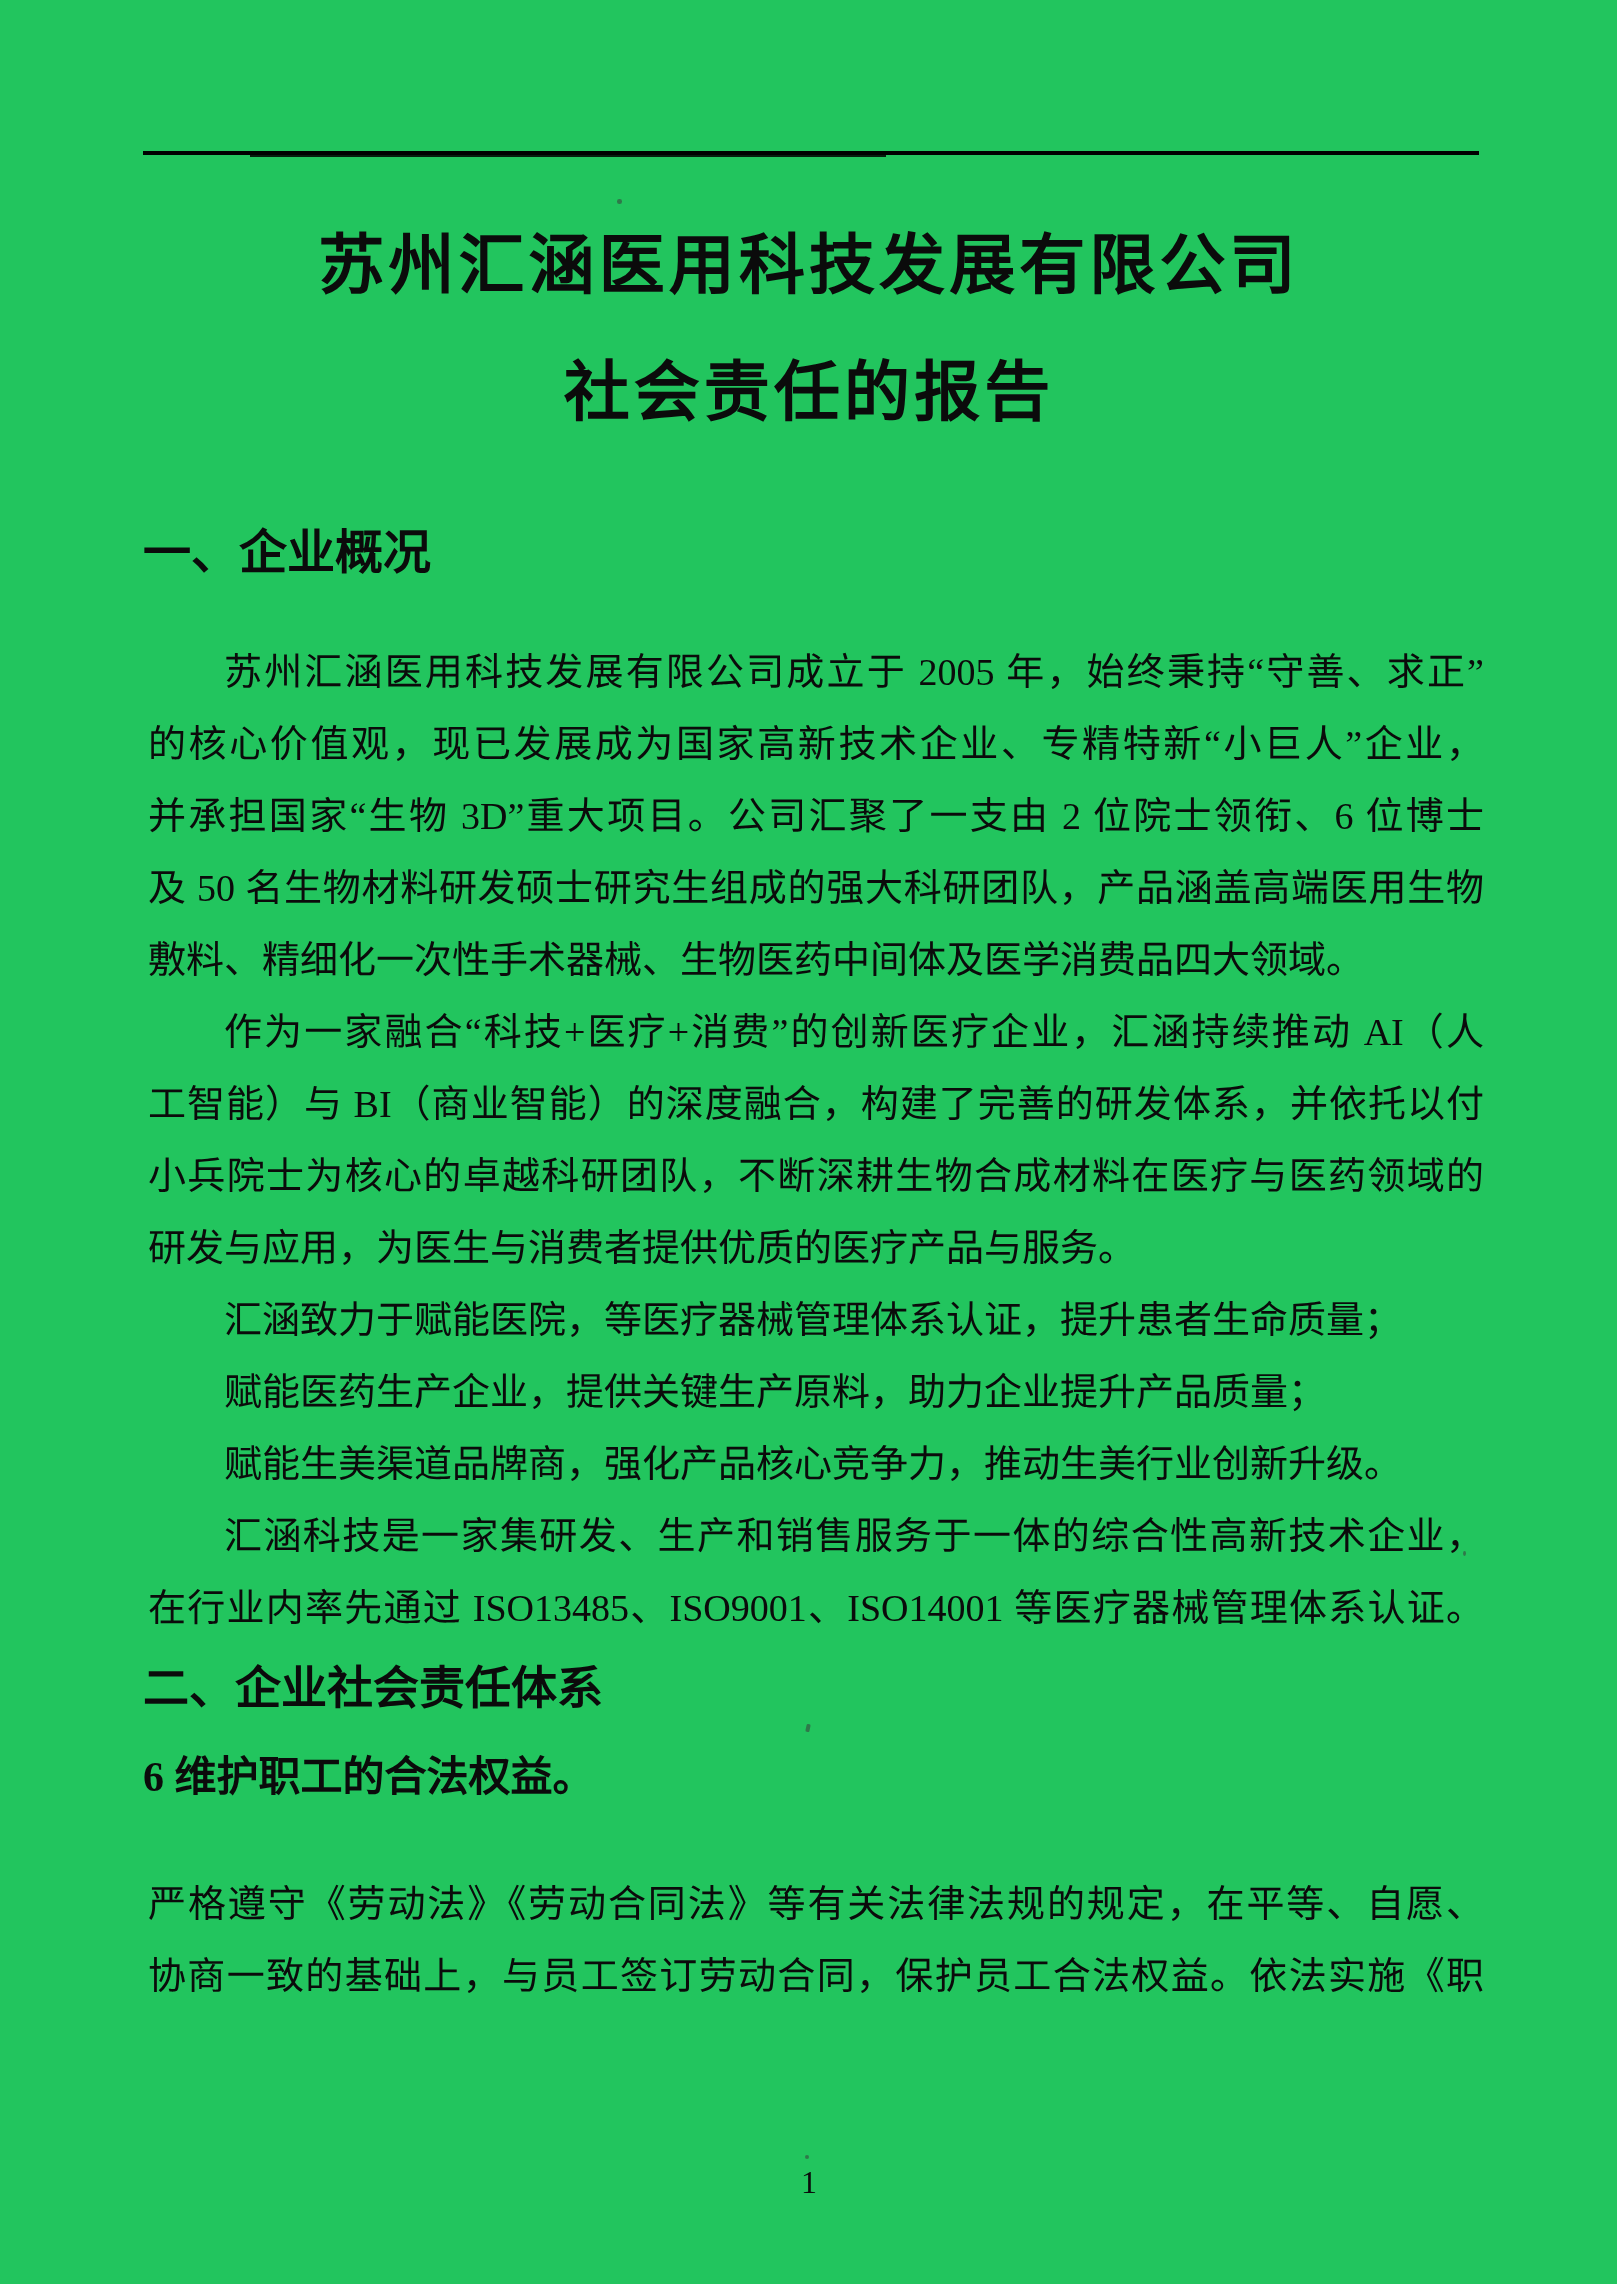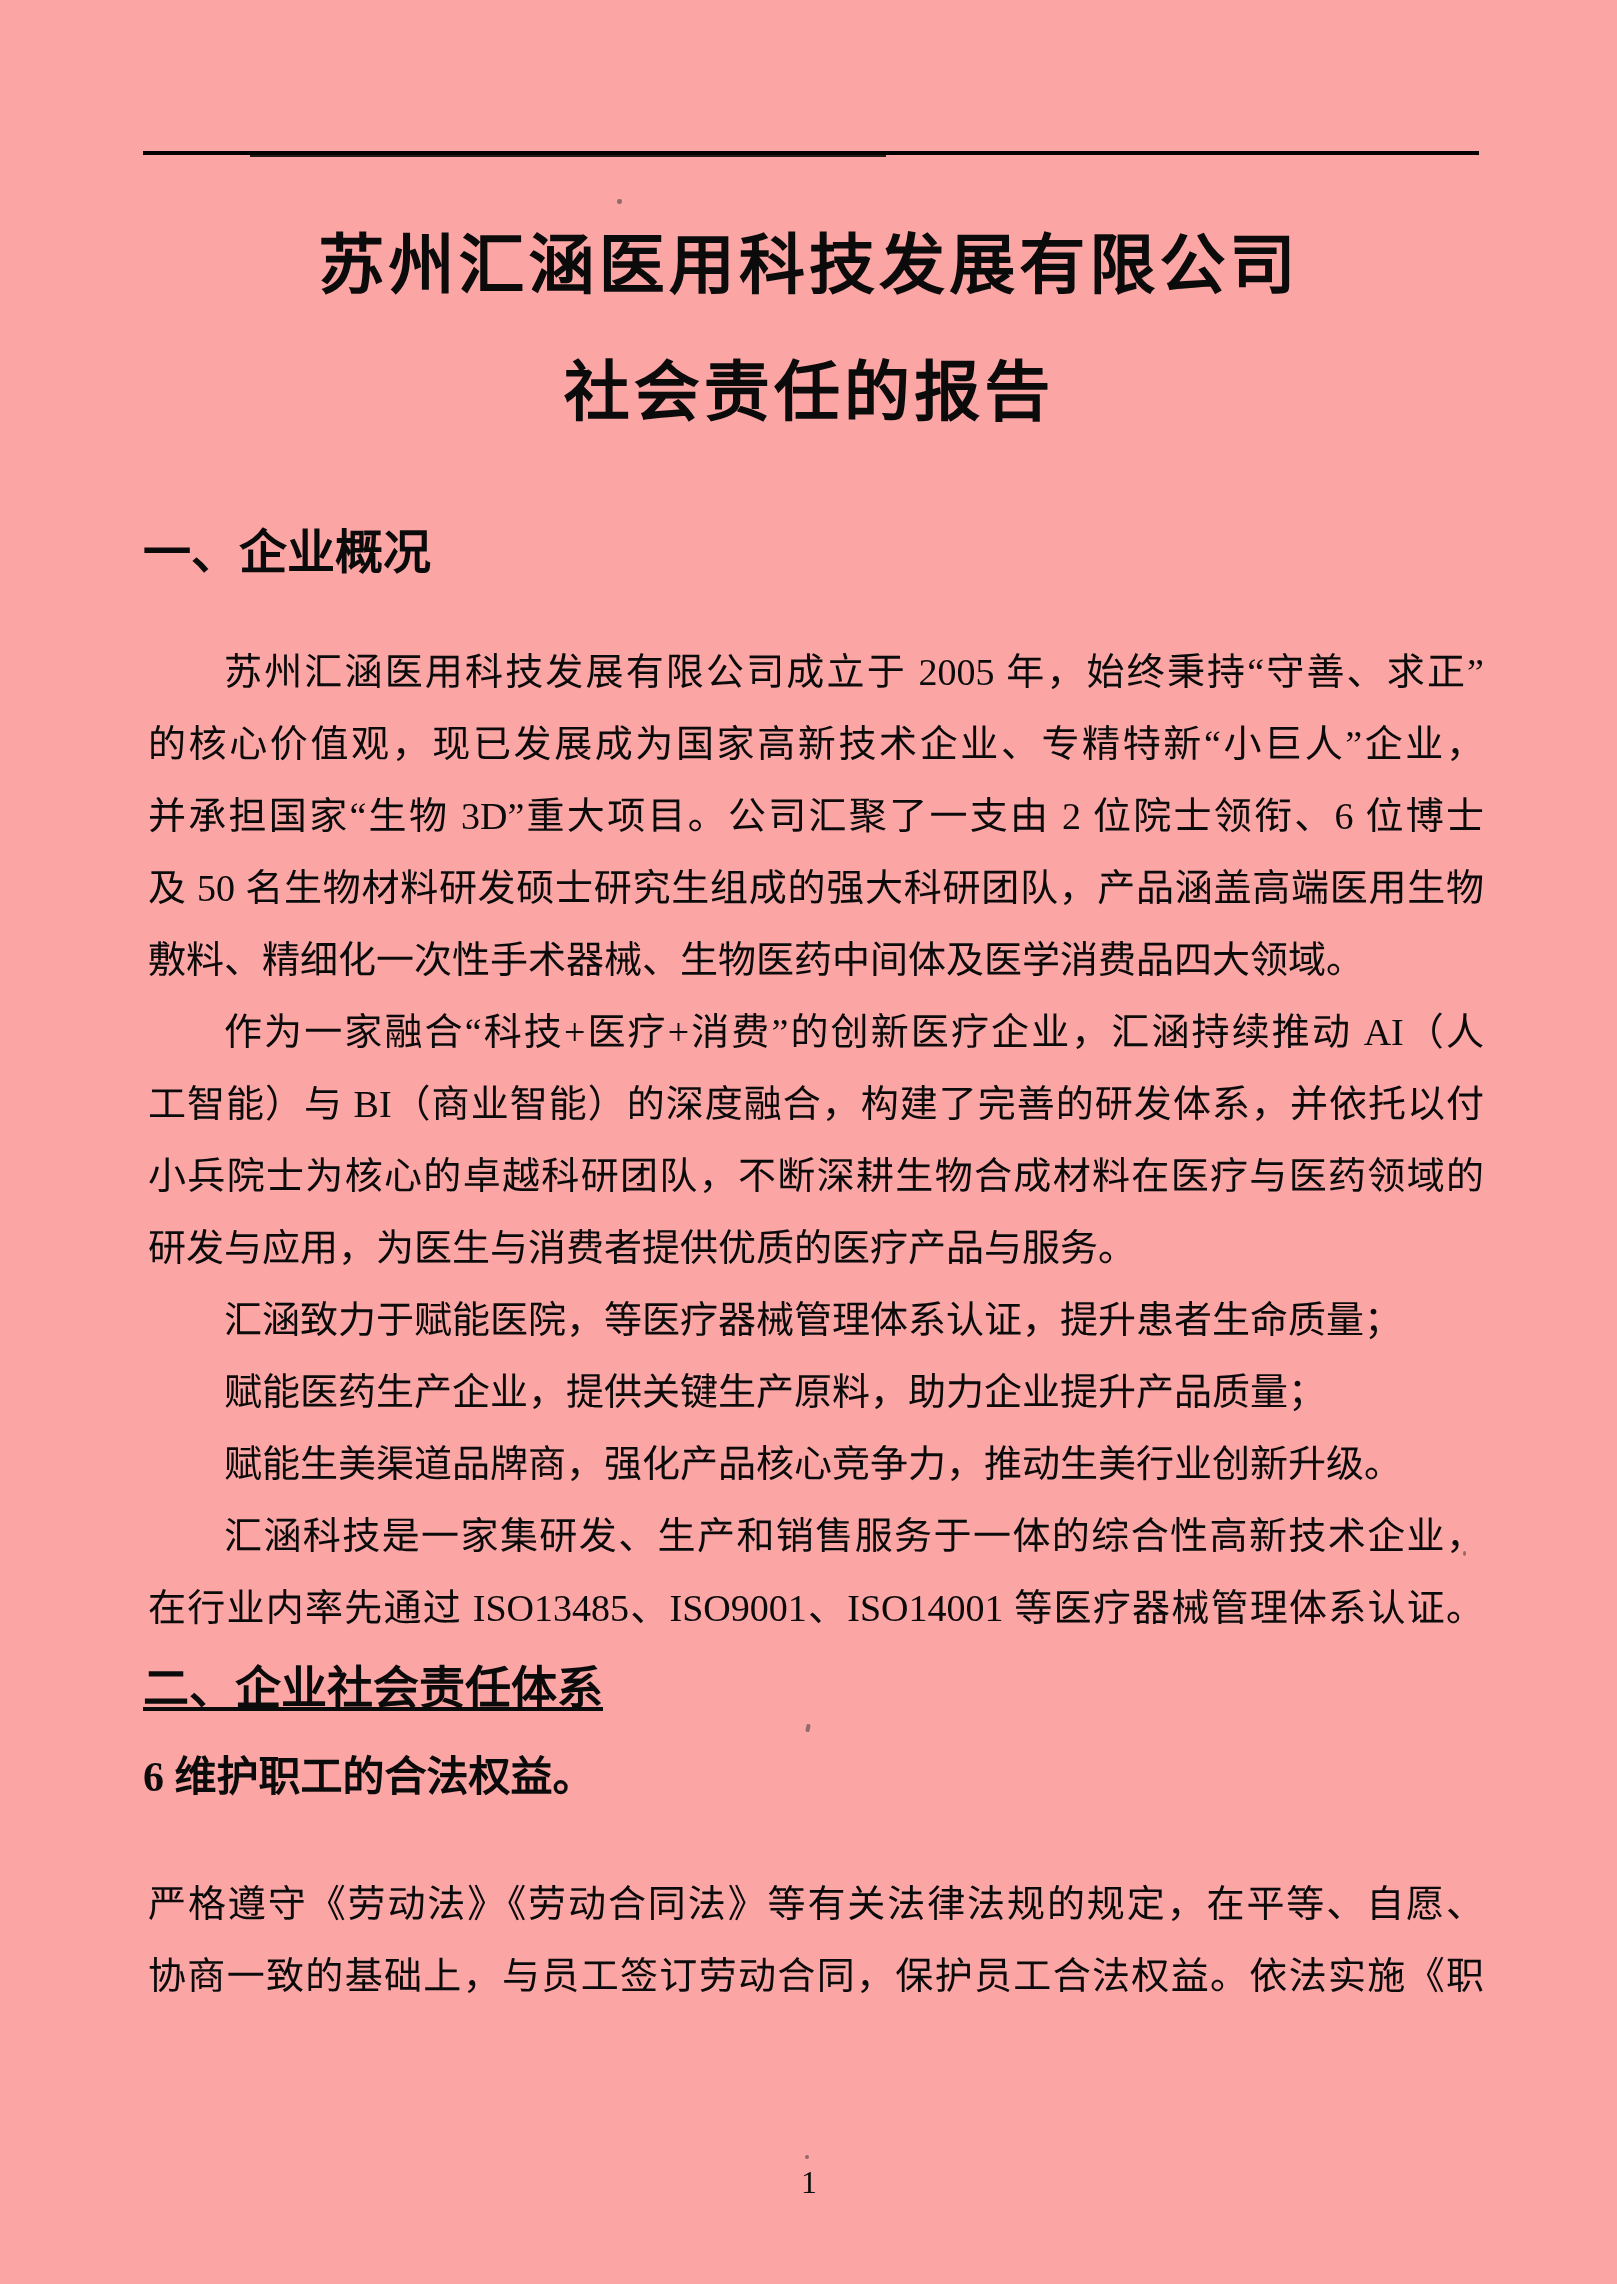--- a/index.html
+++ b/index.html
@@ -5,21 +5,21 @@
 <style>
   html, body {
     margin: 0;
     padding: 0;
     background: #e8e8e8;
   }
   .page {
     position: relative;
     width: 1618px;
     height: 2284px;
-    background: #fca5a5;
+    background: #22c55e;
     color: #0b0b0b;
     font-family: "Liberation Serif", "DejaVu Serif", serif;
     overflow: hidden;
   }
   .top-rule {
     position: absolute;
     top: 151px;
     left: 143px;
     width: 1336px;
     height: 3.6px;
@@ -51,21 +51,21 @@
   .doc-title.t2 { top: 350px; }
   .sec-heading {
     position: absolute;
     left: 143px;
     width: 1336px;
     font-weight: bold;
     white-space: nowrap;
     line-height: 1.15;
   }
   .sec-heading.h1a { top: 525px; font-size: 48px; }
-  .sec-heading.h2a { top: 1663px; font-size: 46px; text-decoration: underline; }
+  .sec-heading.h2a { top: 1663px; font-size: 46px; }
   .sub-heading {
     position: absolute;
     left: 143px;
     width: 1336px;
     top: 1753px;
     font-size: 42px;
     font-weight: bold;
     white-space: nowrap;
     line-height: 1.15;
   }

